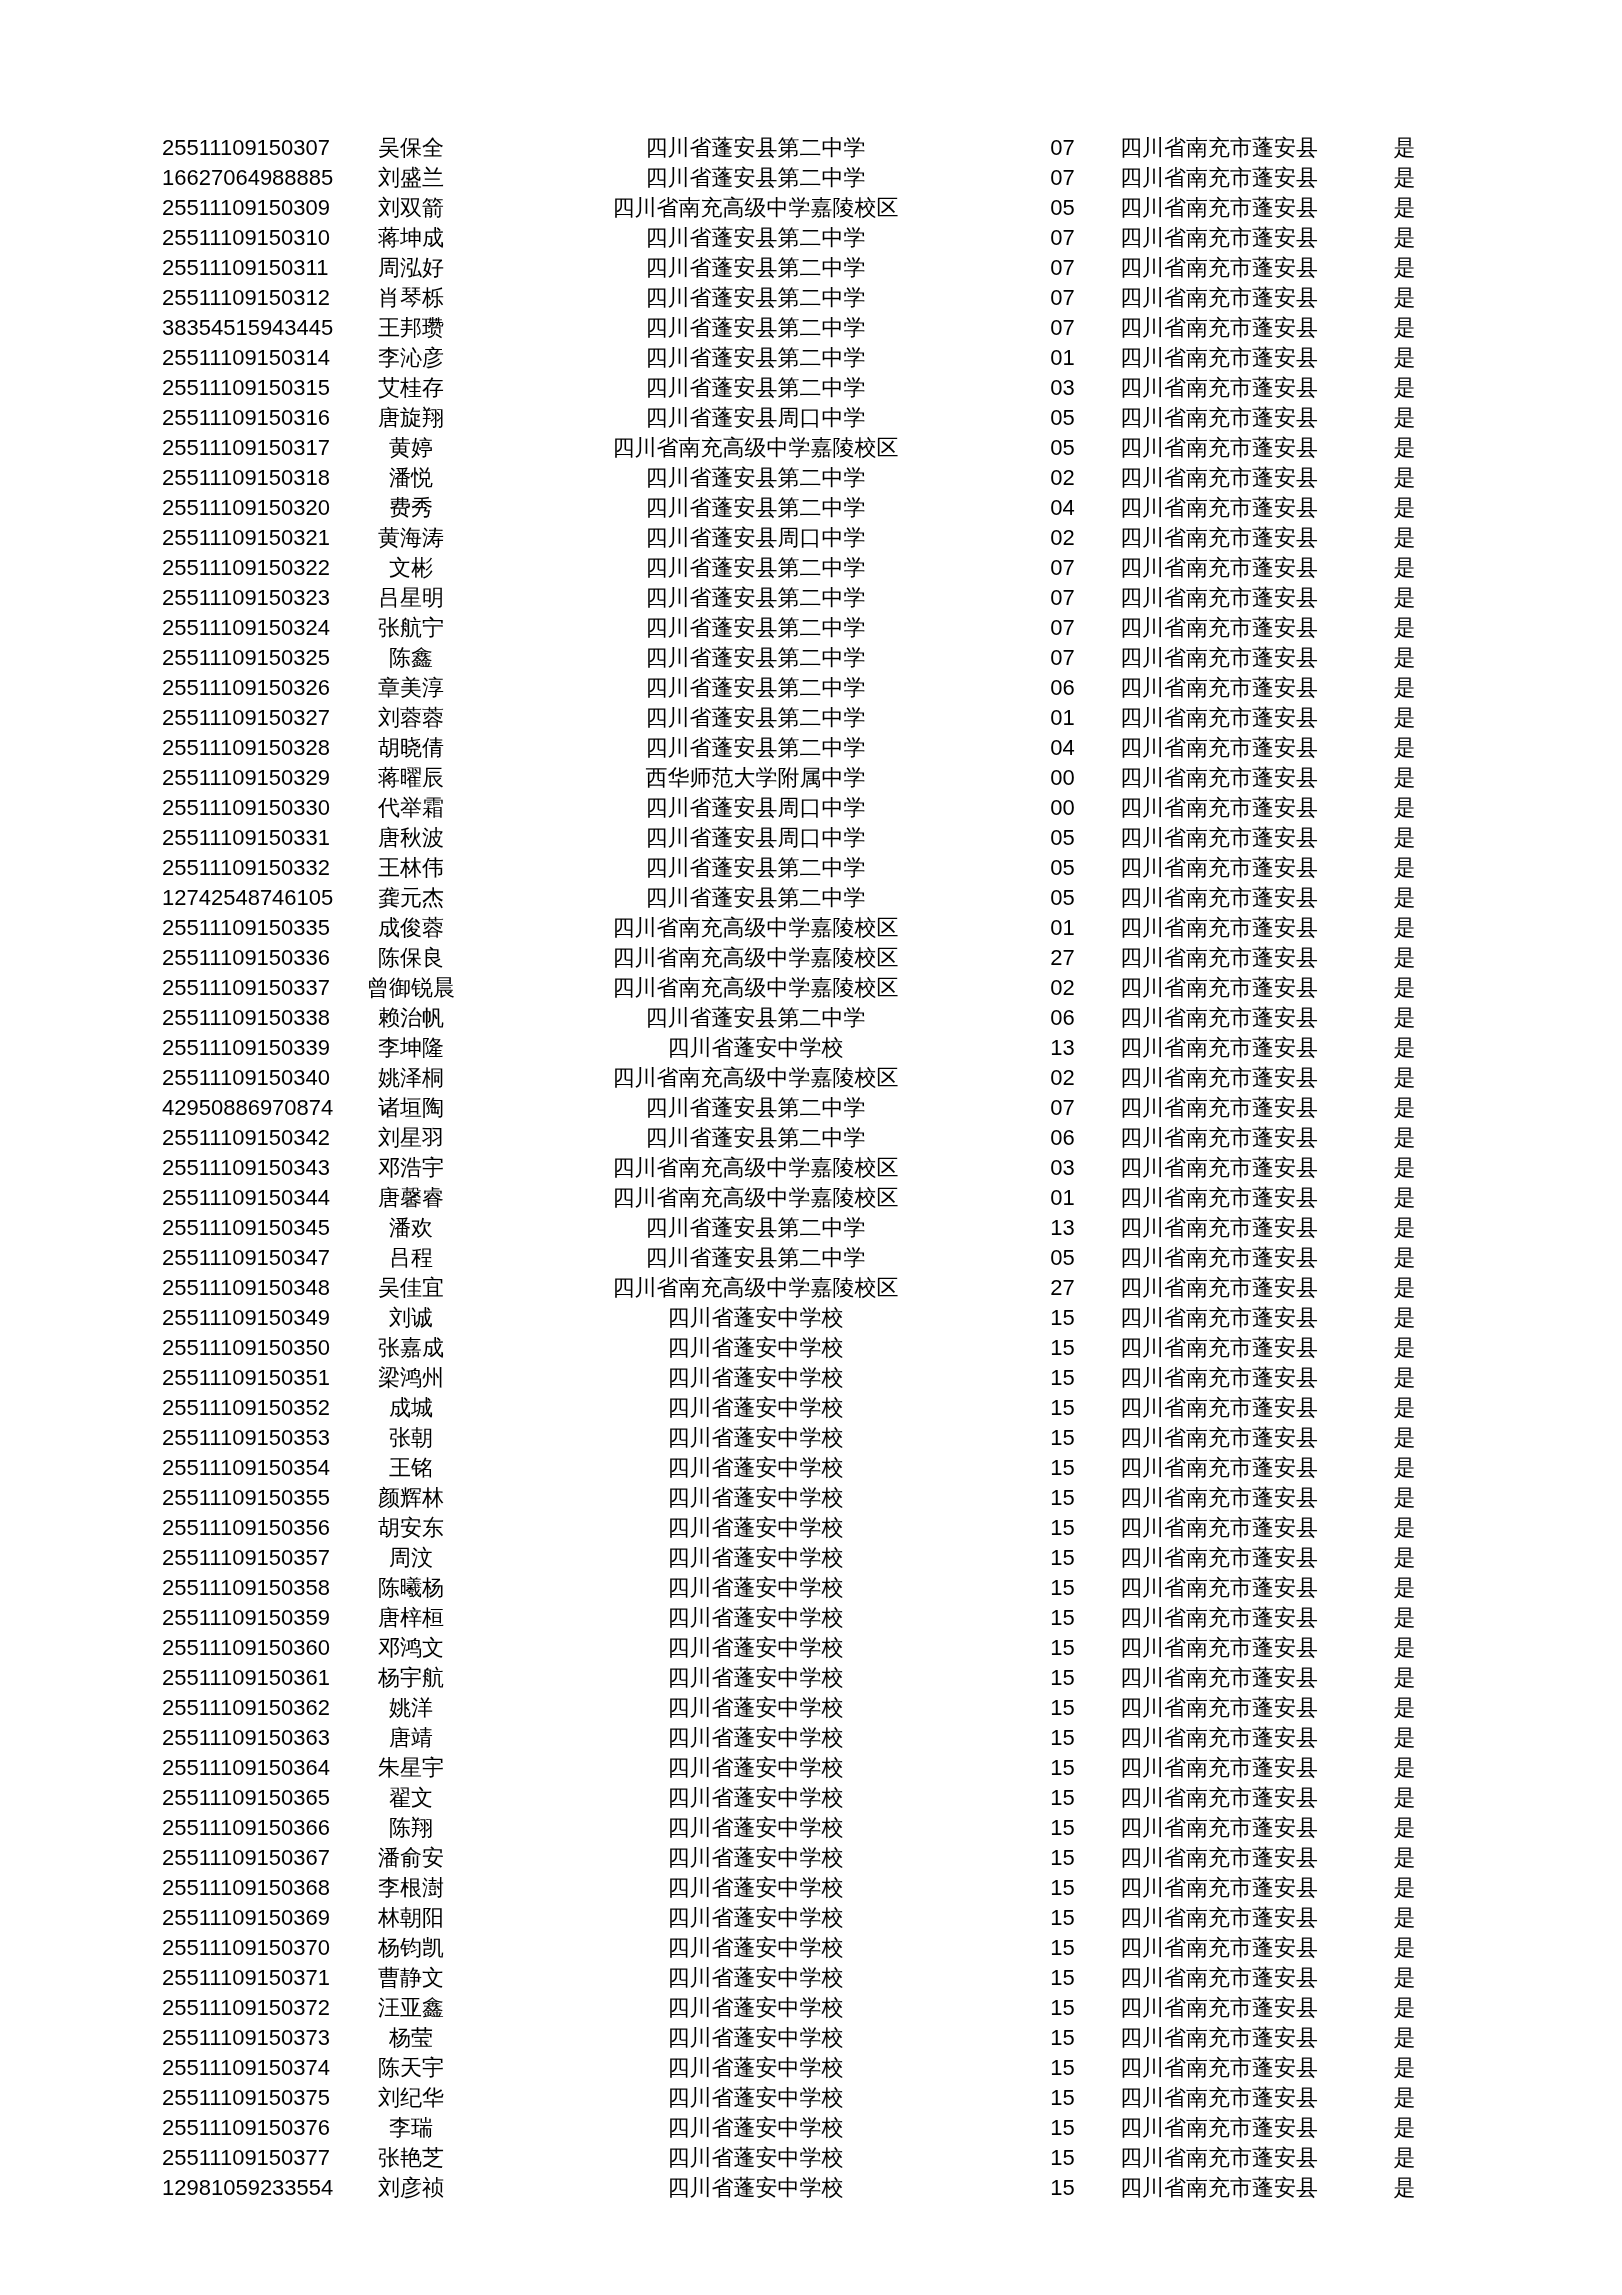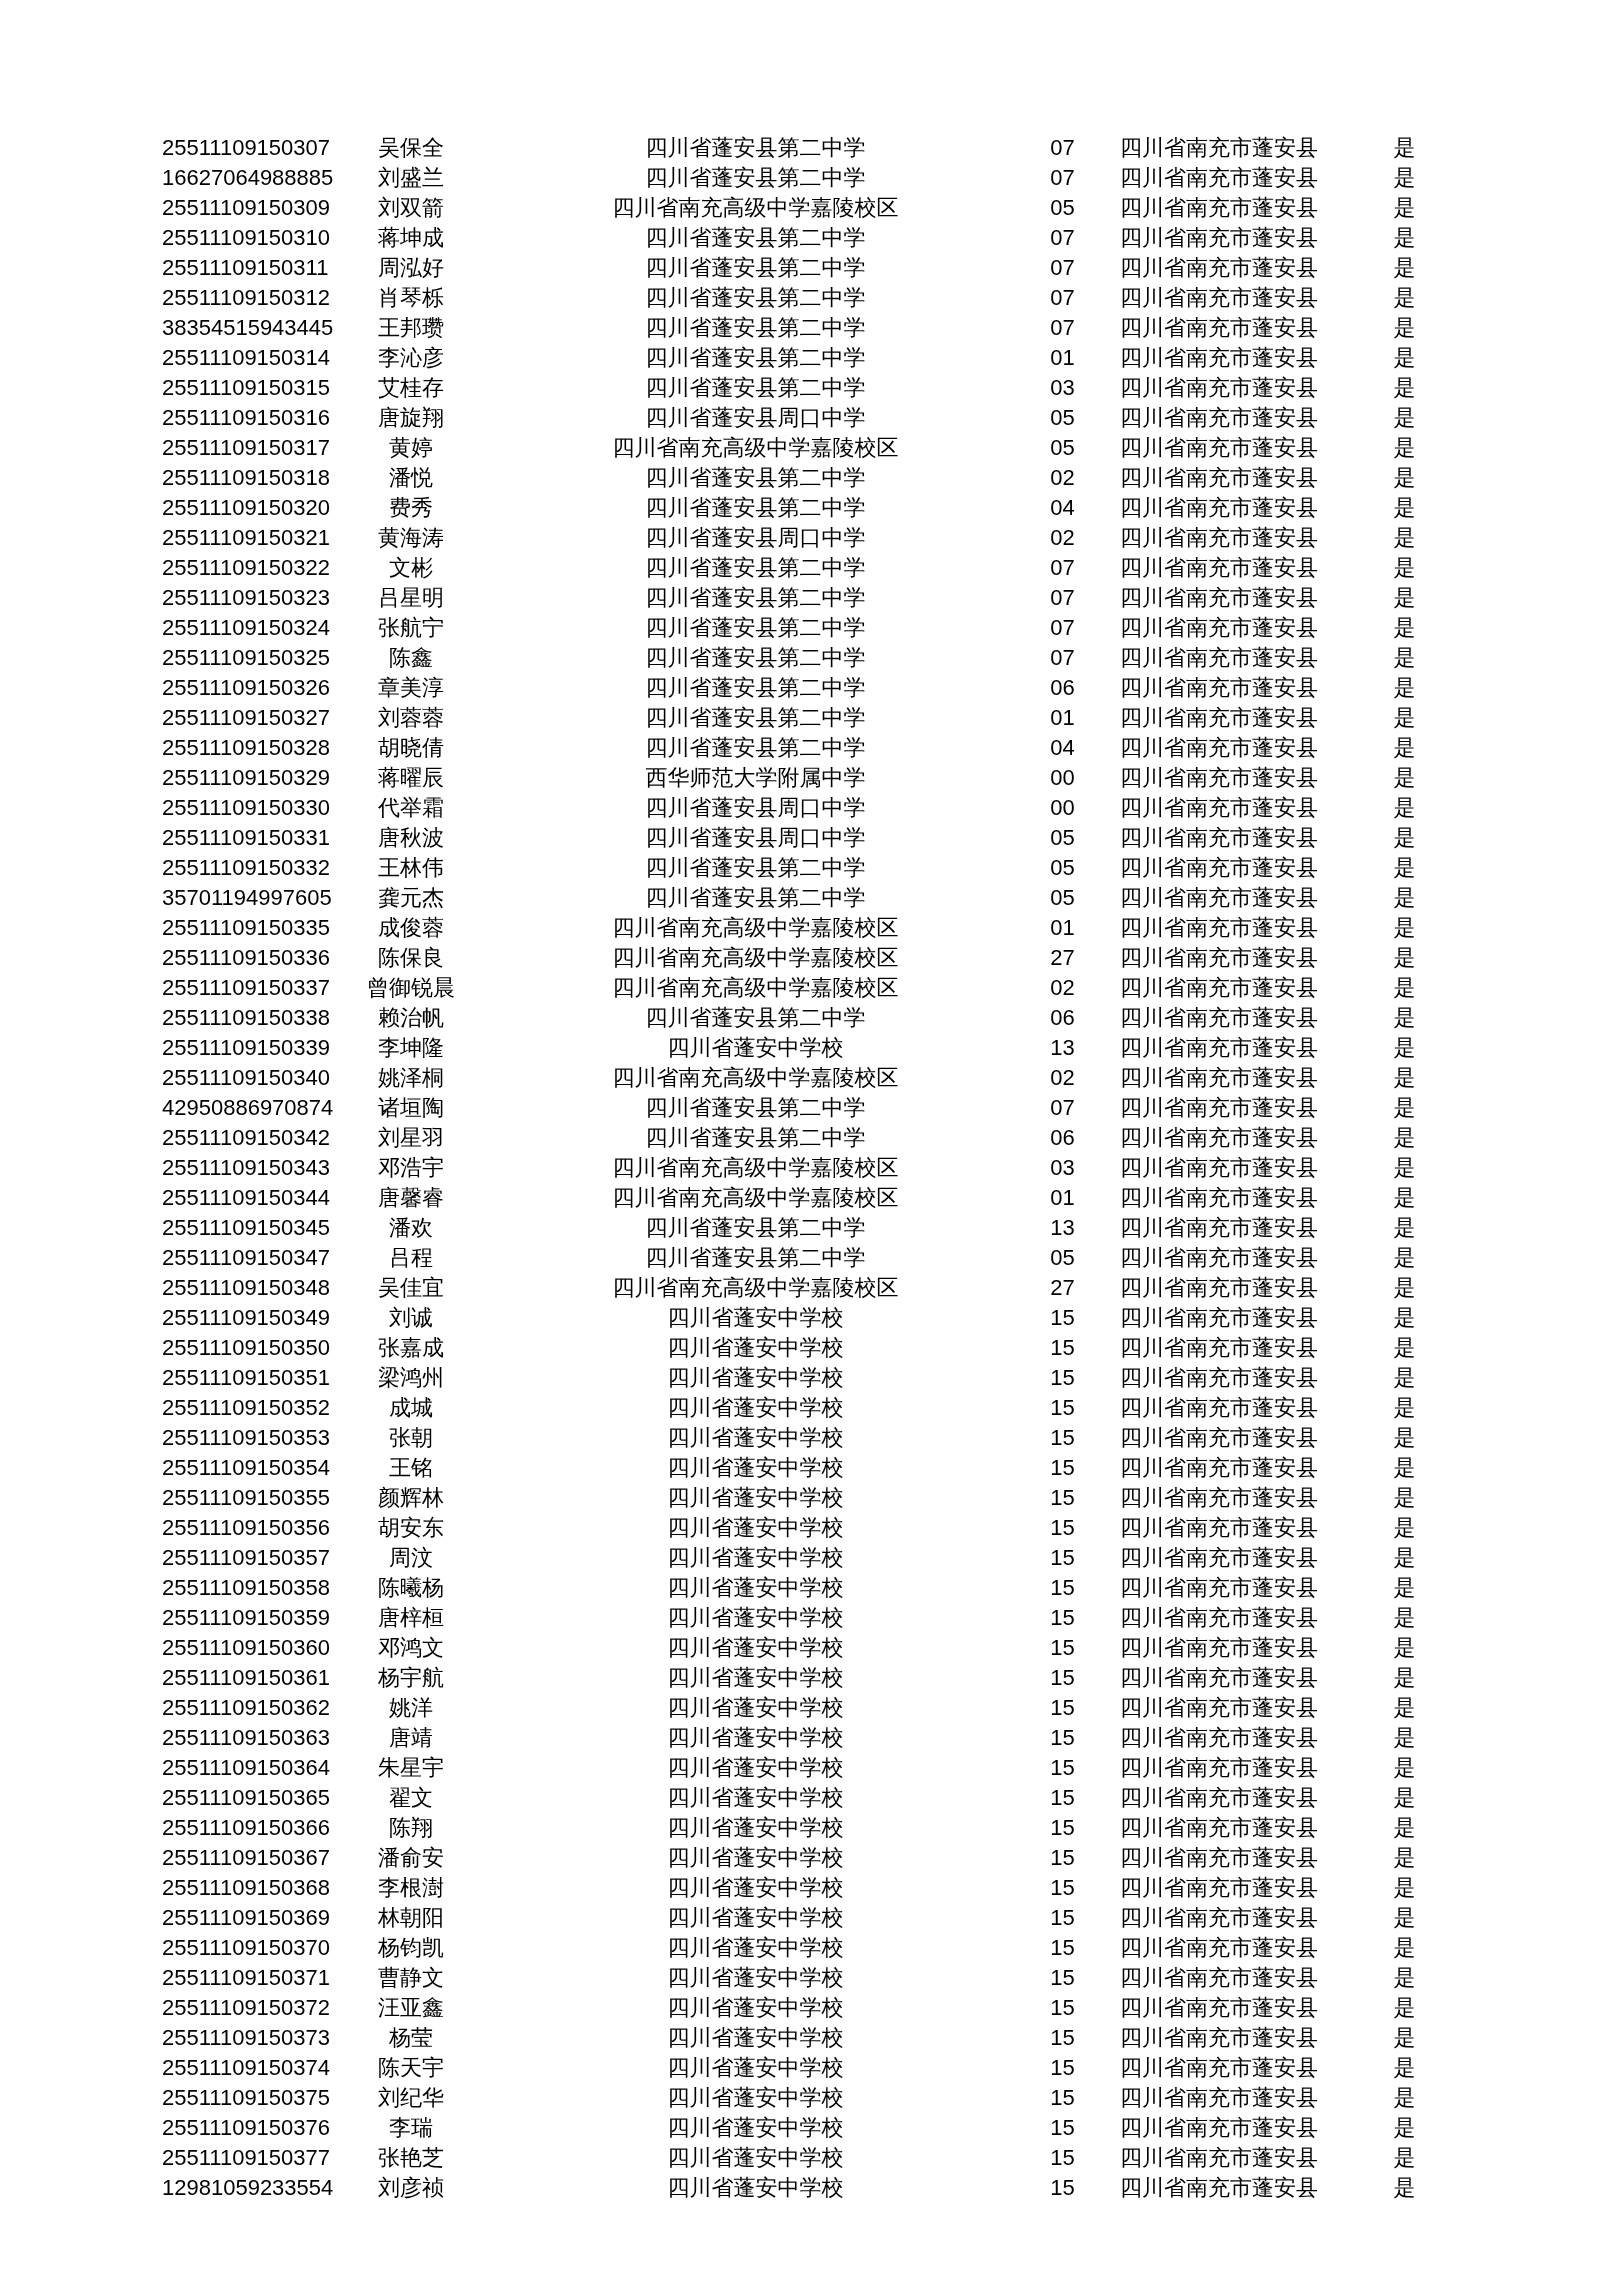--- a/index.html
+++ b/index.html
@@ -255,21 +255,21 @@
       <div class="row">
         <div class="cell id">25511109150332</div>
         <div class="cell name">王林伟</div>
         <div class="cell school">四川省蓬安县第二中学</div>
         <div class="cell code">05</div>
         <div class="cell county">四川省南充市蓬安县</div>
         <div class="cell confirm">是</div>
       </div>
 
       <div class="row">
-        <div class="cell id">35701194997605</div>
+        <div class="cell id">12742548746105</div>
         <div class="cell name">龚元杰</div>
         <div class="cell school">四川省蓬安县第二中学</div>
         <div class="cell code">05</div>
         <div class="cell county">四川省南充市蓬安县</div>
         <div class="cell confirm">是</div>
       </div>
 
       <div class="row">
         <div class="cell id">25511109150335</div>
         <div class="cell name">成俊蓉</div>

